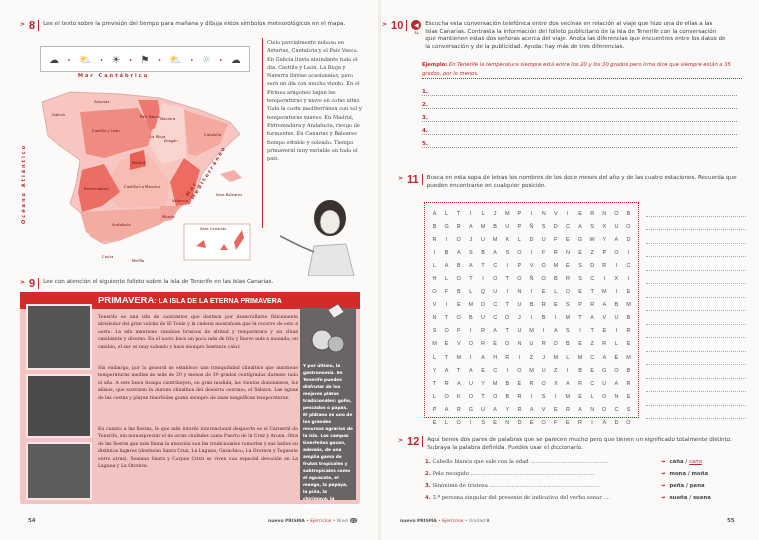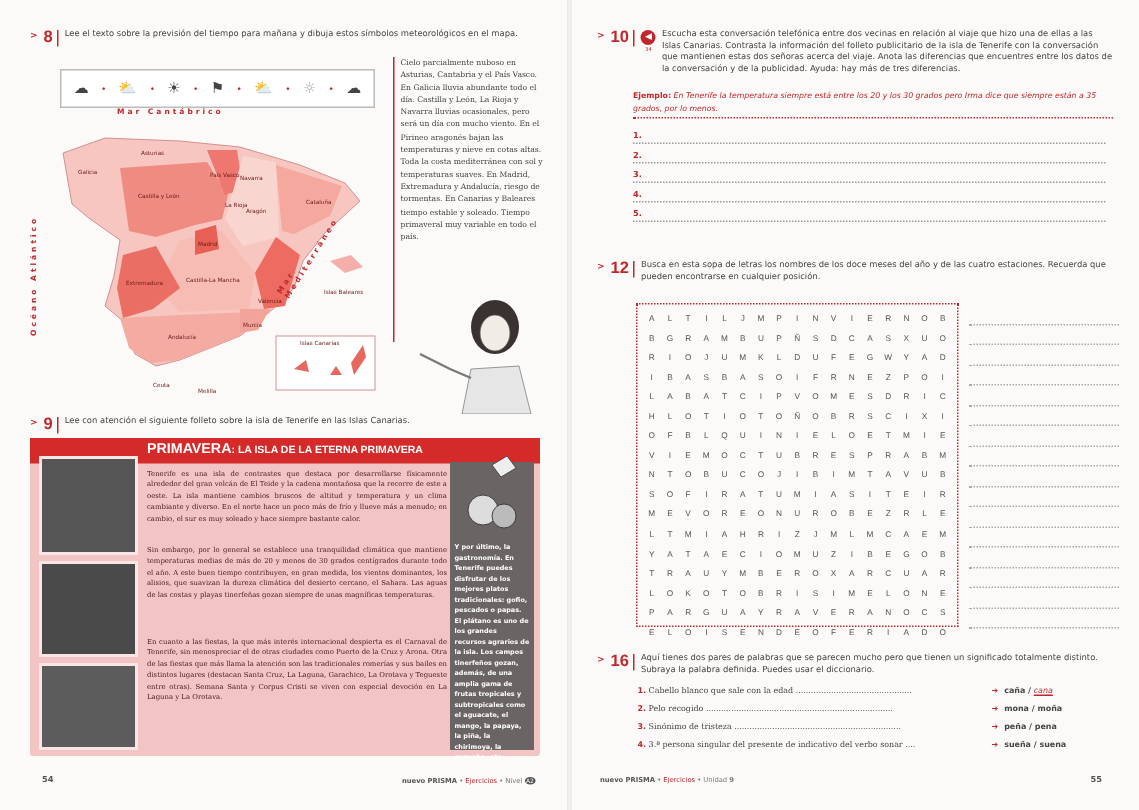--- a/index.html
+++ b/index.html
@@ -167,21 +167,21 @@
     <span class="brand">nuevo PRISMA</span> •
     <span class="red">Ejercicios</span> •
     <span>Nivel</span>
     <span style="background:#555;color:#fff;border-radius:50%;padding:0 1px;font-size:4px;">A2</span>
   </div>
 </div>
 
 <div class="spine"></div>
 
 <div class="page page-right">
-  <div class="ex-head" style="left:18px; top:20px; width:344px;">
+  <div class="ex-head" style="left:2px; top:20px; width:344px;">
     <span class="ex-arrow">&gt;</span>
     <span class="ex-num">10</span>
     <span style="display:flex; flex-direction:column; align-items:center;">
       <span class="audio-icon">◀</span>
       <span style="font-size:3.5px; color:#c0272d;">34</span>
     </span>
     <span class="ex-text">Escucha esta conversación telefónica entre dos vecinas en relación al viaje que hizo una de ellas a las Islas Canarias. Contrasta la información del folleto publicitario de la isla de Tenerife con la conversación que mantienen estas dos señoras acerca del viaje. Anota las diferencias que encuentres entre los datos de la conversación y de la publicidad. Ayuda: hay más de tres diferencias.</span>
   </div>
 </div>
 
@@ -190,21 +190,21 @@
   <span>En Tenerife la temperatura siempre está entre los 20 y los 30 grados pero Irma dice que siempre están a 35 grados, por lo menos.</span>
 </div>
 <div class="answer-line" style="top:88px;">1.</div>
 <div class="answer-line" style="top:101px;">2.</div>
 <div class="answer-line" style="top:114px;">3.</div>
 <div class="answer-line" style="top:127px;">4.</div>
 <div class="answer-line" style="top:140px;">5.</div>
 
 <div class="ex-head" style="left:398px; top:174px; width:344px;">
   <span class="ex-arrow">&gt;</span>
-  <span class="ex-num">12</span>
+  <span class="ex-num">11</span>
   <span class="ex-text">Busca en esta sopa de letras los nombres de los doce meses del año y de las cuatro estaciones. Recuerda que pueden encontrarse en cualquier posición.</span>
 </div>
 
 <div class="grid" id="ws-grid">
     <div class="grid-row">
       <span class="grid-cell">A</span>
       <span class="grid-cell">L</span>
       <span class="grid-cell">T</span>
       <span class="grid-cell">I</span>
       <span class="grid-cell">L</span>
@@ -540,21 +540,21 @@
     <div class="ws-line"></div>
     <div class="ws-line"></div>
     <div class="ws-line"></div>
     <div class="ws-line"></div>
     <div class="ws-line"></div>
     <div class="ws-line"></div>
   </div>
 
 <div class="ex-head" style="left:398px; top:436px; width:344px;">
   <span class="ex-arrow">&gt;</span>
-  <span class="ex-num">16</span>
+  <span class="ex-num">12</span>
   <span class="ex-text">Aquí tienes dos pares de palabras que se parecen mucho pero que tienen un significado totalmente distinto. Subraya la palabra definida. Puedes usar el diccionario.</span>
 </div>
 
 <div class="pair-row" style="top:457px;">
   <span class="pair-def"><span class="n">1.</span> <span>Cabello blanco que sale con la edad</span> ..............................................</span>
   <span class="pair-arrow">➔</span>
   <span class="pair-words"><span>caña</span> / <span class="ul">cana</span></span>
 </div>
 <div class="pair-row" style="top:469px;">
   <span class="pair-def"><span class="n">2.</span> <span>Pelo recogido</span> ..........................................................................</span>

